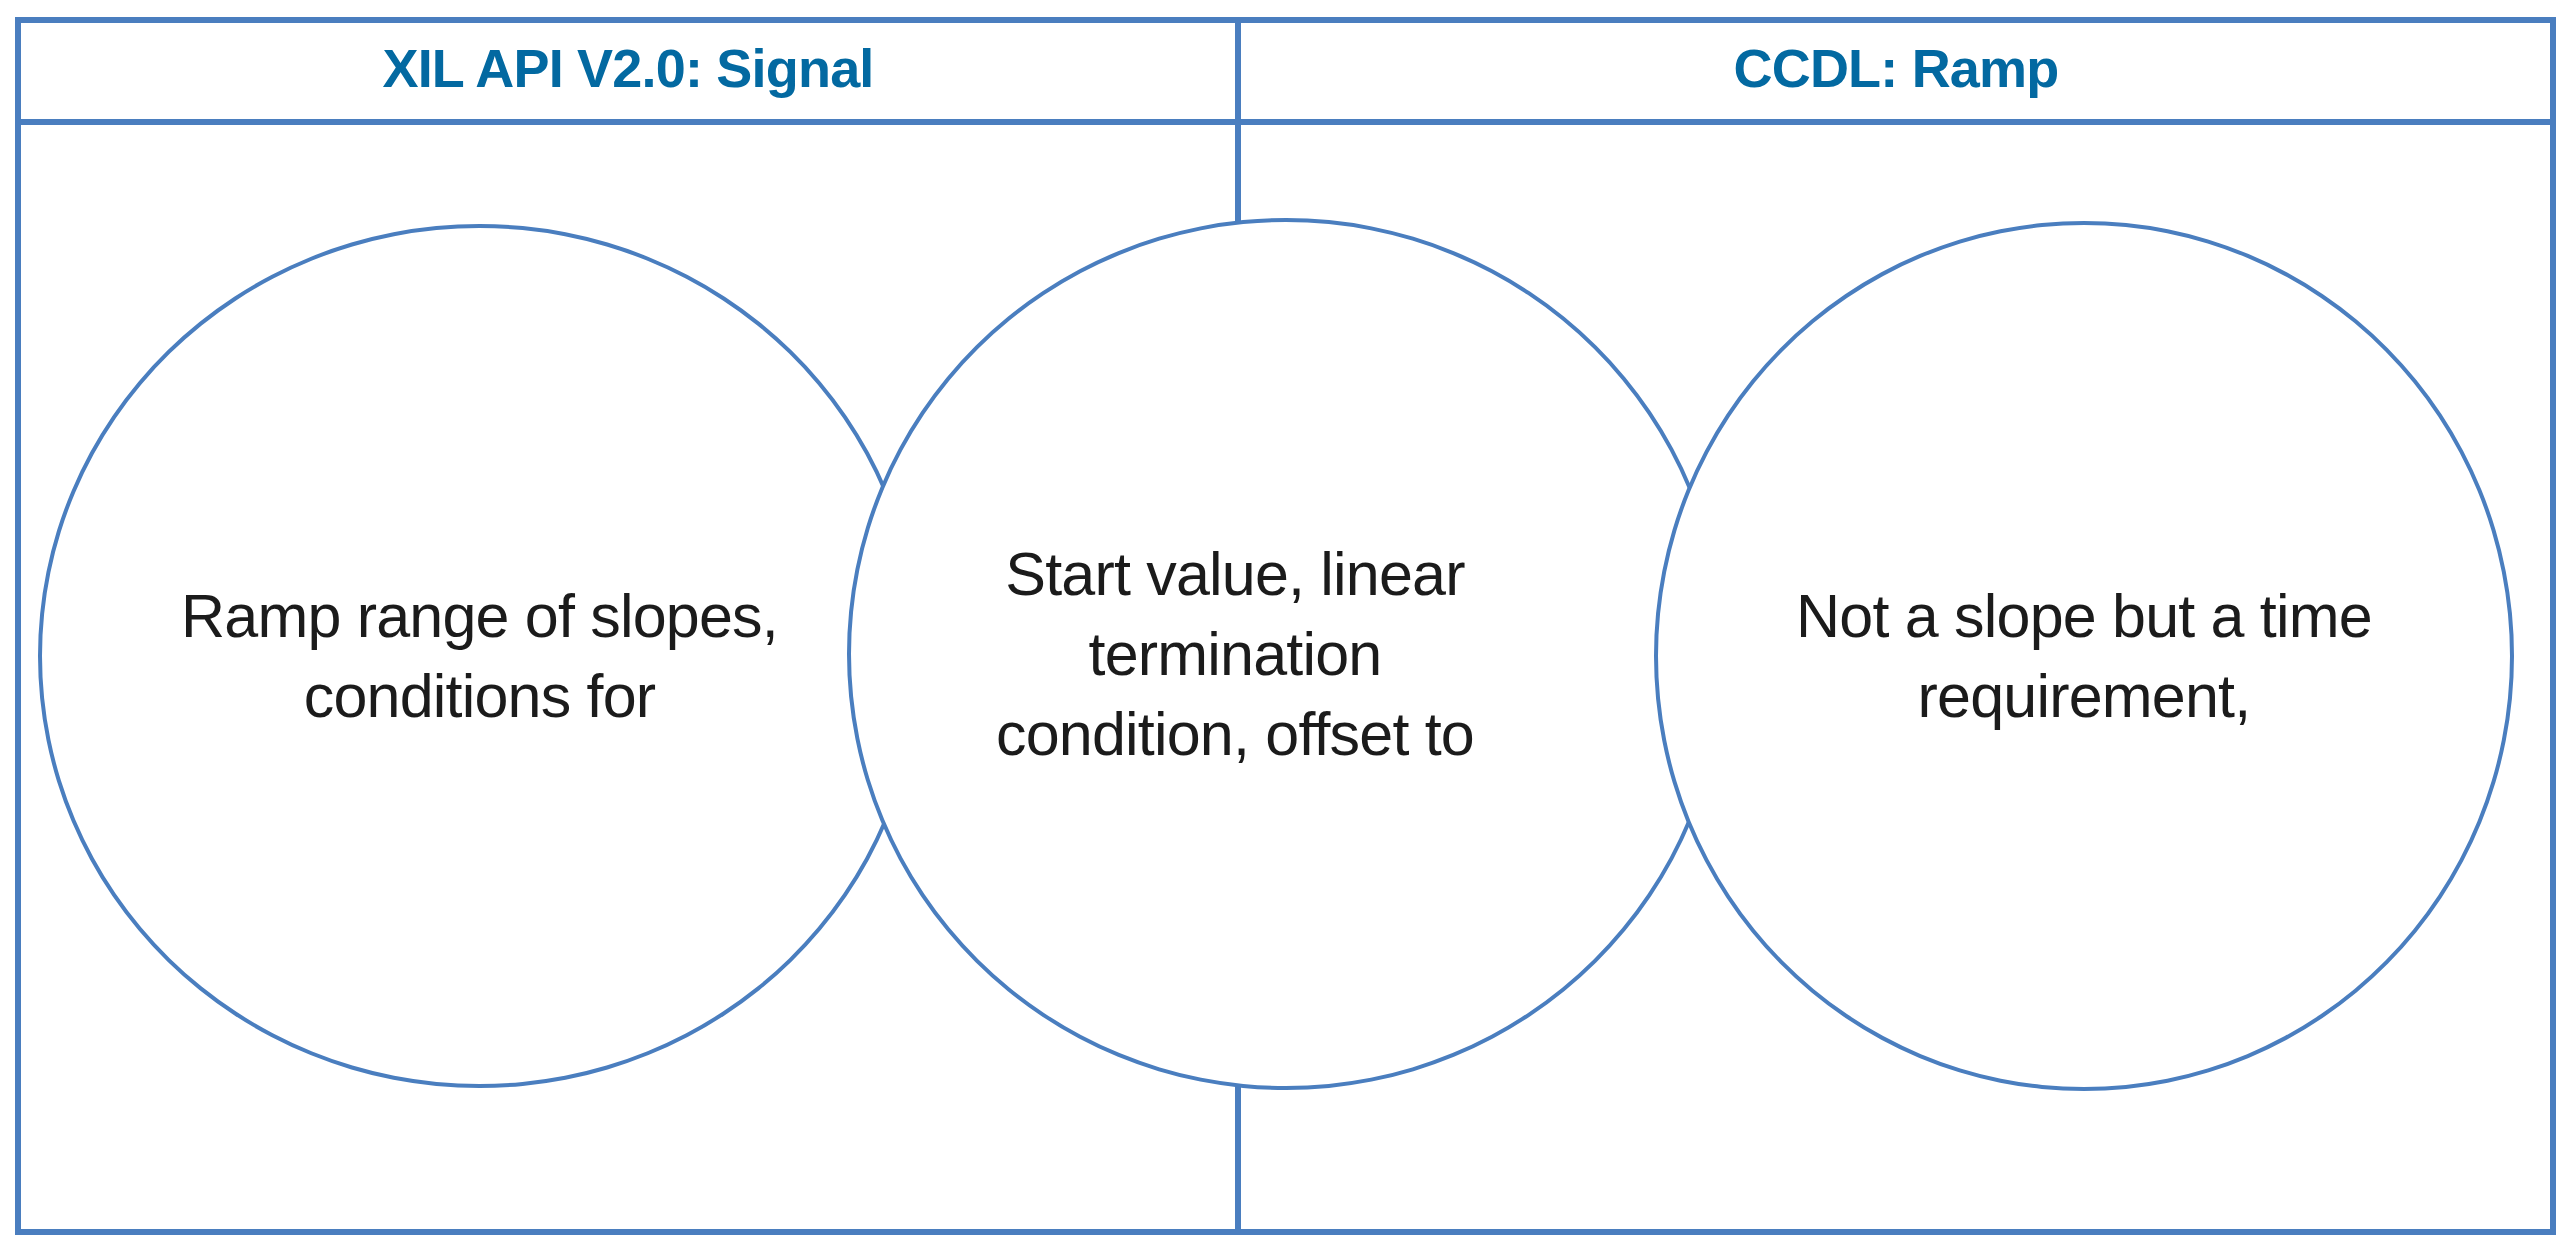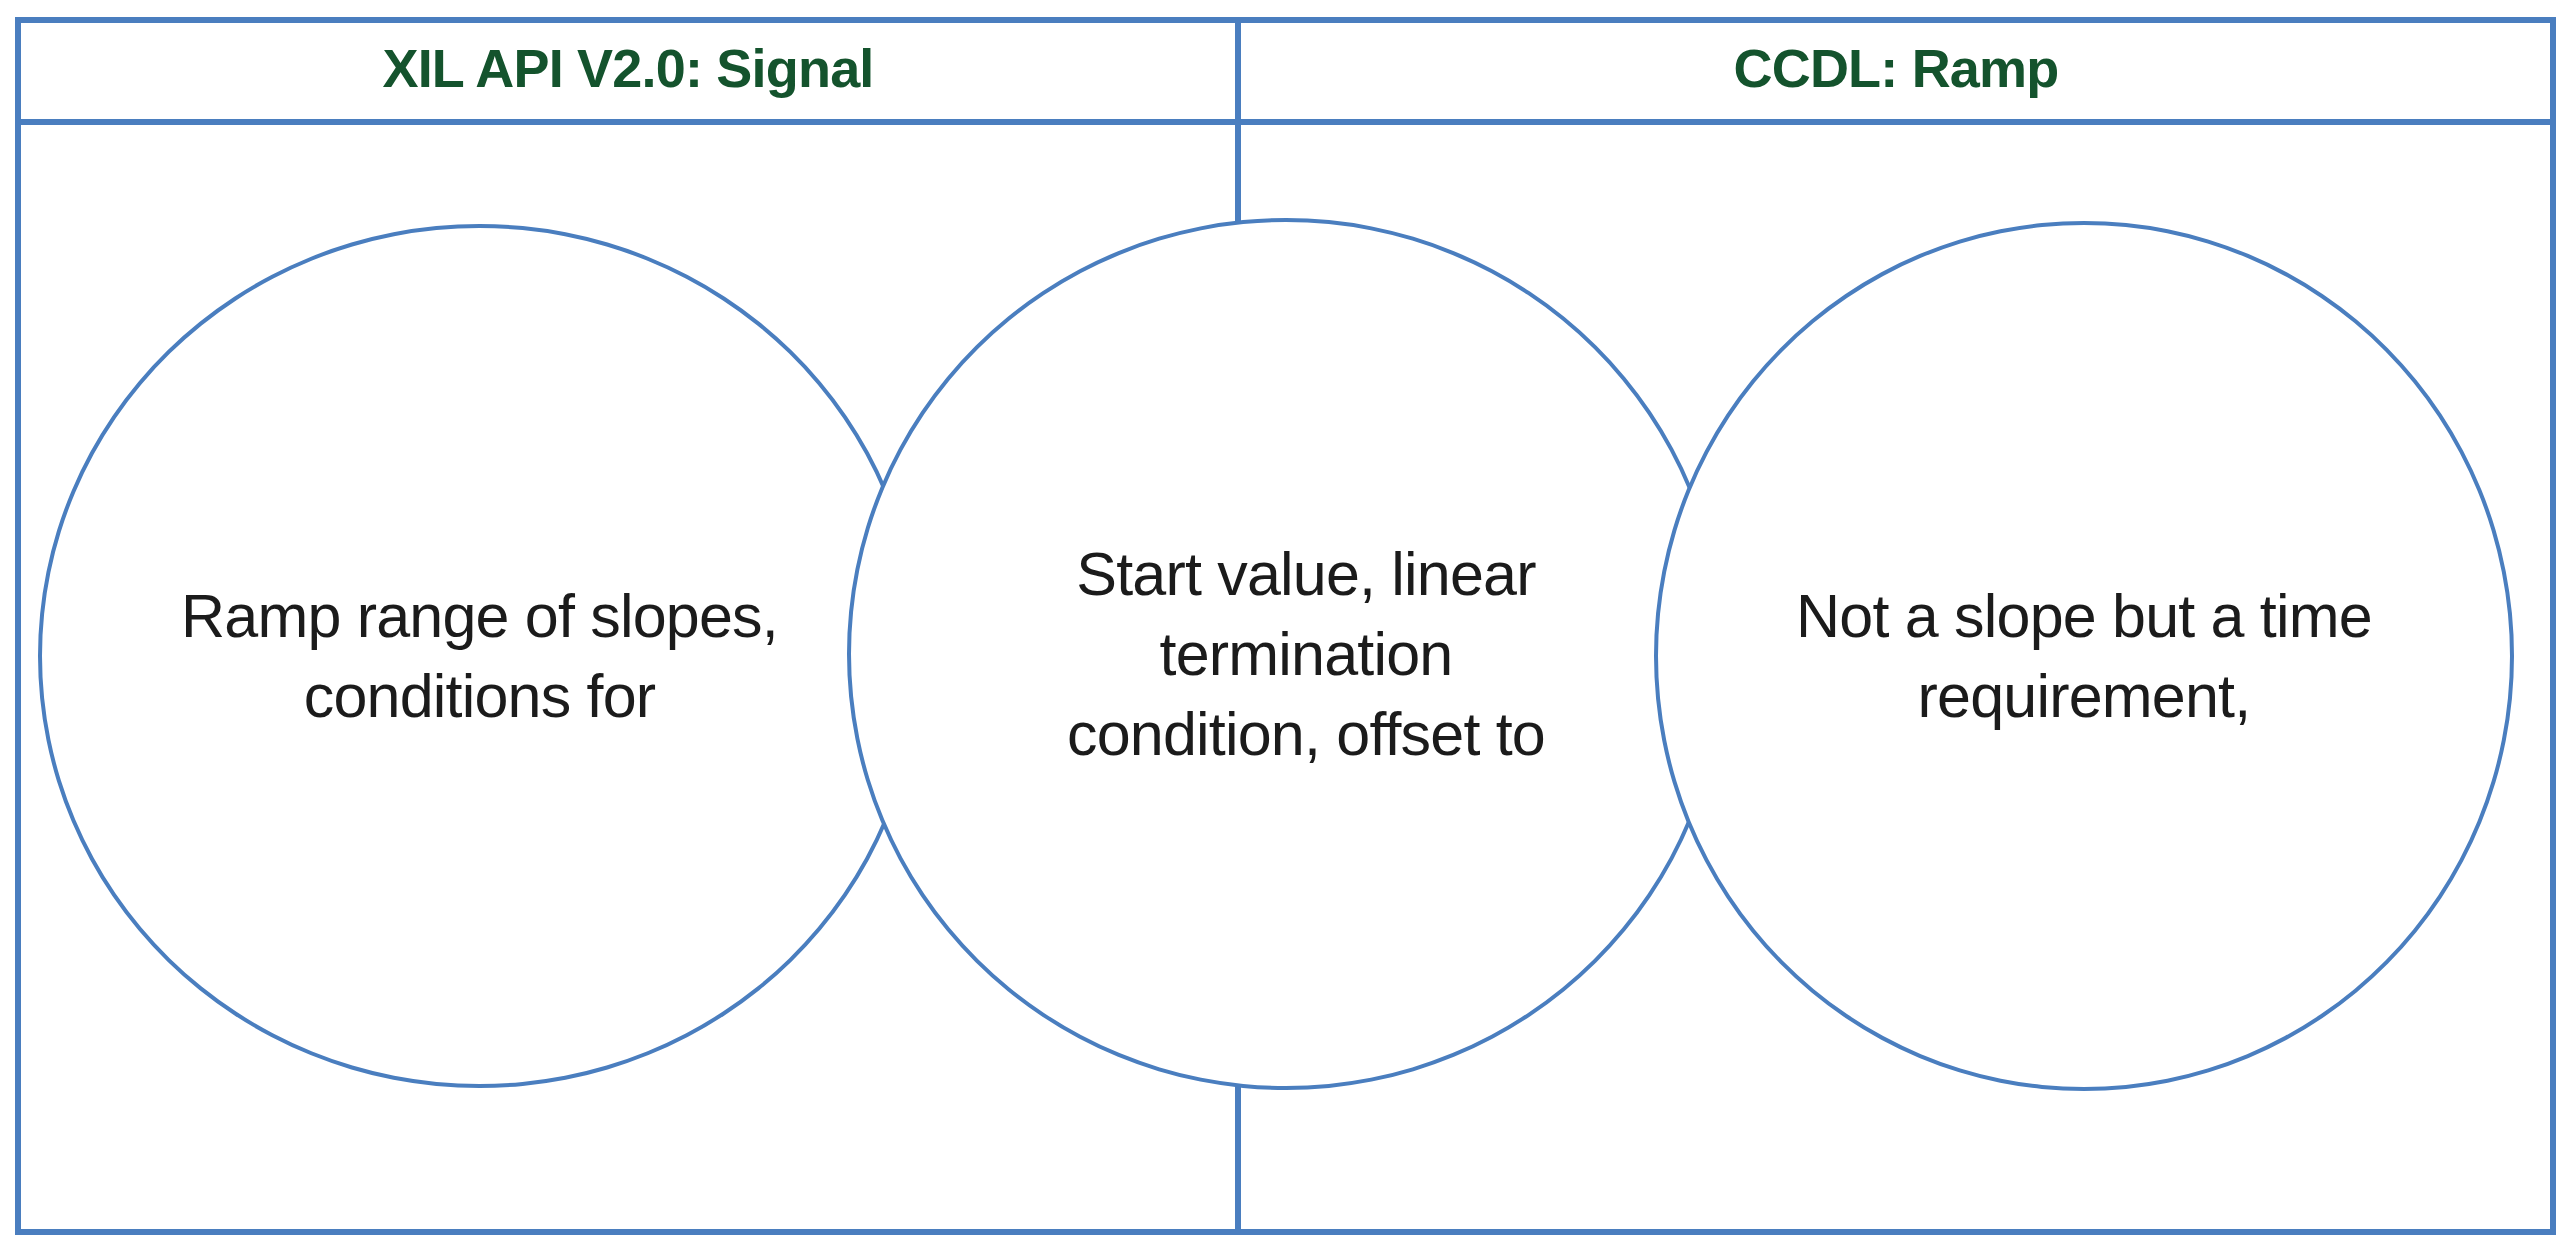--- a/index.html
+++ b/index.html
@@ -30,21 +30,21 @@
   }
   .vertical-divider{
     position:absolute;left:1235px;top:17px;width:6px;height:1218px;
     background:var(--line-blue);
     z-index:1;
   }
   
   .header-cell{
     position:absolute;top:17px;height:102px;
     display:flex;align-items:center;justify-content:center;
-    font-weight:bold;font-size:54px;color:#14532d;
+    font-weight:bold;font-size:54px;color:#0369a1;
     letter-spacing:-0.8px;
     z-index:5;
   }
   .header-cell.left{left:21px;width:1214px;}
   .header-cell.right{left:1241px;width:1310px;}
   
   .circle{
     position:absolute;
     border:4.2px solid var(--line-blue);
     border-radius:50%;
@@ -60,21 +60,21 @@
     display:flex;flex-direction:column;
     align-items:center;justify-content:center;
     text-align:center;
     font-size:61px;line-height:80px;
     letter-spacing:-0.8px;
     color:var(--text-color);
     z-index:10;
     pointer-events:none;
   }
   .circle-text.left{left:38px;top:224px;width:883px;height:864px;}
-  .circle-text.middle{left:867px;top:218px;width:878px;height:872px;}
+  .circle-text.middle{left:796px;top:218px;width:878px;height:872px;}
   .circle-text.right{left:1654px;top:221px;width:860px;height:870px;}
 </style>
 </head>
 <body>
 
 <div class="stage">
 
   <div class="outer-border"></div>
   <div class="header-separator"></div>
   <div class="vertical-divider"></div>

